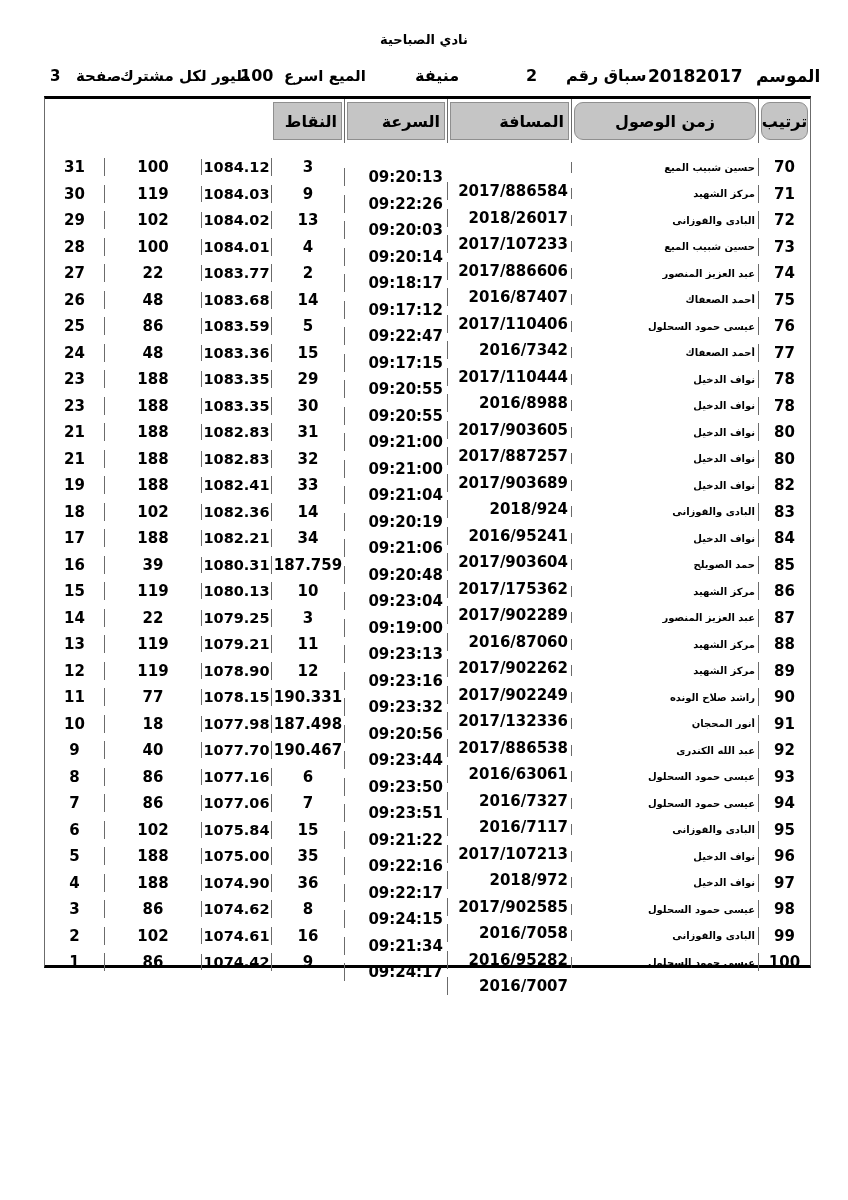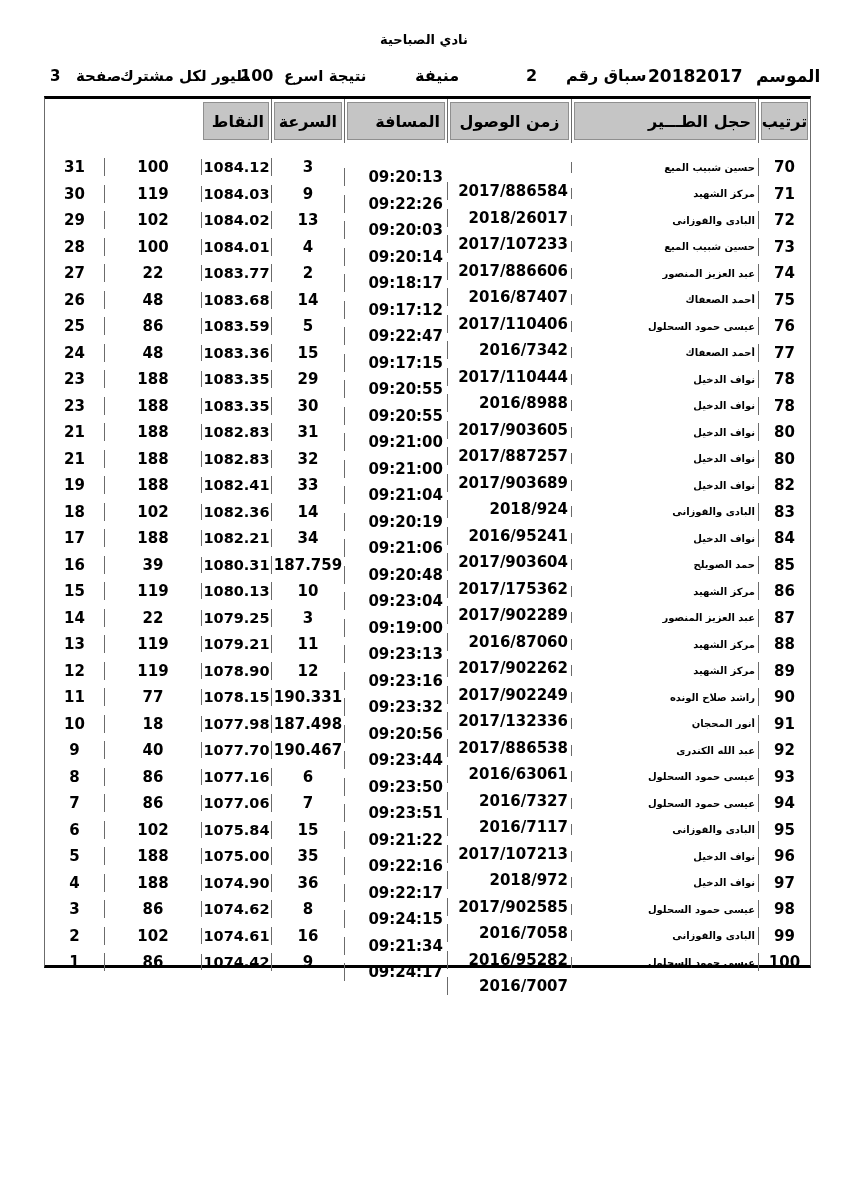--- a/index.html
+++ b/index.html
@@ -32,21 +32,21 @@
   .cell{box-sizing:border-box;min-width:0;}
   .grid-row .cell:not(:last-child){border-left:1px solid var(--grid,#6b6b6b);}
 
   .hcell{height:44px;padding:3px 2px;}
   .hfill{
     background:var(--hdrbg,#c5c5c5);border:1px solid #8f8f8f;height:100%;
     box-sizing:border-box;display:flex;align-items:center;
     justify-content:flex-start;padding:0 4px;
     font-weight:bold;font-size:16px;white-space:nowrap;overflow:hidden;
   }
-  .hcell-rank .hfill,.hcell-time .hfill{justify-content:center;padding:0 1px;}
+  .hcell-rank .hfill,.hcell-time .hfill{justify-content:center;padding:0 1px;border-radius:9px;}
 
   .brow{height:26.5px;align-items:center;font-weight:bold;}
   .c{overflow:hidden;white-space:nowrap;}
   .c-rank{text-align:center;font-size:15px;}
   .c-name{text-align:right;padding-left:2px;padding-right:3px;font-size:10px;}
   .c-ring{direction:ltr;text-align:right;padding-right:3px;font-size:15px;margin-top:48px;}
   .c-time{direction:ltr;text-align:right;padding-right:4px;font-size:15px;margin-top:20px;}
   .c-dist,.c-speed,.c-count,.c-points{text-align:center;font-size:15px;}
   .c-speed{font-size:14.5px;}
 </style>
@@ -54,34 +54,31 @@
 <body style="--hdrbg: #c5c5c5; --border: #000000; --grid: #6b6b6b;">
 
 <div class="page-title">نادي الصباحية</div>
 
 <div>
   <span class="info-item fs17" style="left:756px">الموسم</span>
   <span class="info-item fs17" style="left:648px">20182017</span>
   <span class="info-item fs16" style="left:566px">سباق رقم</span>
   <span class="info-item fs16" style="left:526px">2</span>
   <span class="info-item fs16" style="left:415px">منيفة</span>
-  <span class="info-item fs15" style="left:284px">نتيجة اسرع</span>
+  <span class="info-item fs15" style="left:284px">الميع اسرع</span>
   <span class="info-item fs16" style="left:240px">100</span>
   <span class="info-item fs15" style="left:120px">طيور لكل مشترك</span>
   <span class="info-item fs15" style="left:76px">صفحة</span>
   <span class="info-item fs15" style="left:50px">3</span>
 </div>
 
 <div class="race-table">
   <div class="grid-row">
     <div class="cell hcell hcell-rank">
         <div class="hfill">ترتيب</div>
-      </div>
-    <div class="cell hcell">
-        <div class="hfill">حجل الطـــير</div>
       </div>
     <div class="cell hcell hcell-time">
         <div class="hfill">زمن الوصول</div>
       </div>
     <div class="cell hcell">
         <div class="hfill">المسافة</div>
       </div>
     <div class="cell hcell">
         <div class="hfill">السرعة</div>
       </div>

